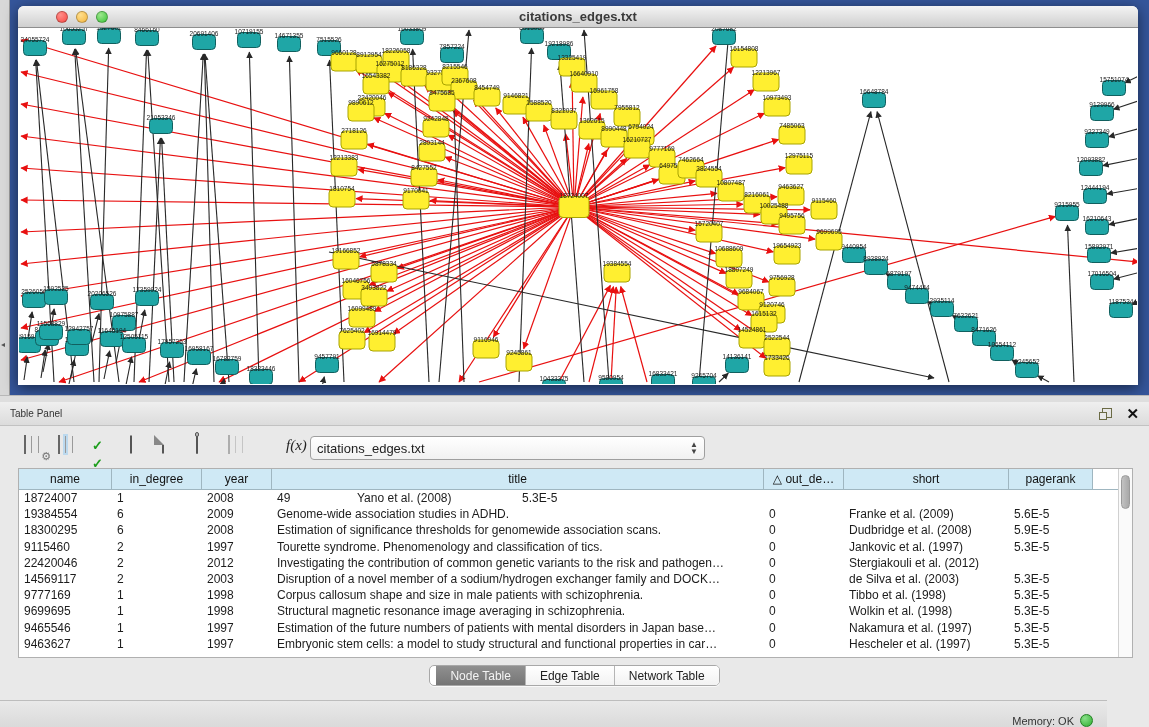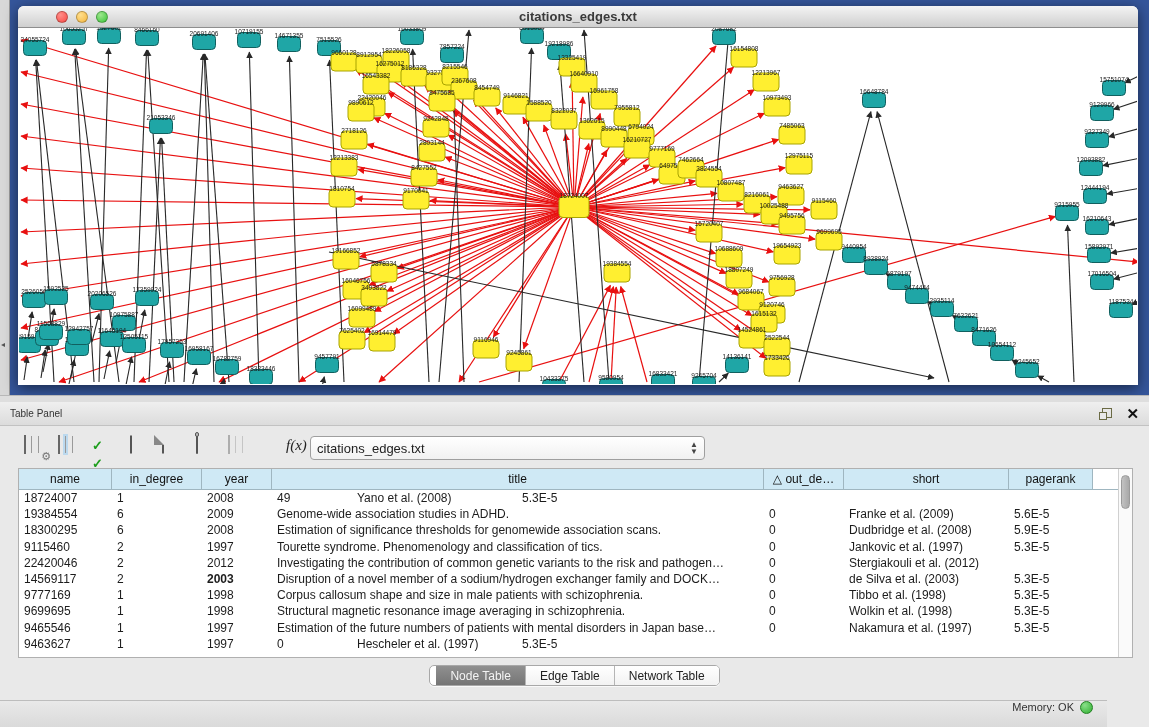--- a/index.html
+++ b/index.html
@@ -77,21 +77,21 @@
     background:linear-gradient(90deg,#c2c2c2,#a8a8a8); border:1px solid #9a9a9a; }
 
   .tabs-row { display:flex; justify-content:center; margin-top:7px; }
   .seg { display:flex; border:1px solid #a8a8a8; border-radius:5px; overflow:hidden; background:#fff; height:21px;
     box-shadow:0 1px 0 rgba(255,255,255,.7); }
   .seg-btn { font-size:12px; padding:0 14px; line-height:20px; color:#222; border-right:1px solid #b5b5b5; cursor:pointer; background:linear-gradient(#fff,#f2f2f2); }
   .seg-btn.active { background:linear-gradient(#909090,#757575); color:#f4f4f4;margin-left:6px; }
   .seg-btn:last-child { border-right:none; }
 
   .statusbar { position:absolute; left:0; bottom:0; width:1107px; height:27px; background:linear-gradient(#e9e9e9,#dadada);
-    border-top:1px solid #bdbdbd; display:flex; align-items:flex-start; justify-content:flex-end; padding-right:14px; gap:6px; }
+    border-top:1px solid #bdbdbd; display:flex; align-items:flex-end; justify-content:flex-end; padding-right:14px; gap:6px; }
   .mem-label { font-size:11px; color:#333; }
   .mem-dot { width:13px; height:13px; border-radius:50%; background:radial-gradient(circle at 35% 30%, #8ae08a, #2fae2f); border:1px solid #228022; }
 </style>
 </head>
 <body>
 
 <div class="top-area">
   <div class="left-strip">
     <span class="collapse-arrow">◂</span>
   </div>
@@ -867,21 +867,21 @@
           <div class="td" style="width: 90px;">2</div>
           <div class="td" style="width: 70px;">2012</div>
           <div class="td" style="width: 492px;">Investigating the contribution of common genetic variants to the risk and pathogen…</div>
           <div class="td" style="width: 80px;">0</div>
           <div class="td" style="width: 165px;">Stergiakouli et al. (2012)</div>
           <div class="td" style="width: 83px; margin-top: 41px;">5.5E-5</div>
         </div>
         <div class="trow">
           <div class="td" style="width: 93px;">14569117</div>
           <div class="td" style="width: 90px;">2</div>
-          <div class="td" style="width: 70px; font-weight: bold;">2003</div>
+          <div class="td" style="width: 70px;">2003</div>
           <div class="td" style="width: 492px;">Disruption of a novel member of a sodium/hydrogen exchanger family and DOCK…</div>
           <div class="td" style="width: 80px;">0</div>
           <div class="td" style="width: 165px;">de Silva et al. (2003)</div>
           <div class="td" style="width: 83px;">5.3E-5</div>
         </div>
         <div class="trow">
           <div class="td" style="width: 93px;">9777169</div>
           <div class="td" style="width: 90px;">1</div>
           <div class="td" style="width: 70px;">1998</div>
           <div class="td" style="width: 492px;">Corpus callosum shape and size in male patients with schizophrenia.</div>
@@ -904,20 +904,21 @@
           <div class="td" style="width: 70px;">1997</div>
           <div class="td" style="width: 492px;">Estimation of the future numbers of patients with mental disorders in Japan base…</div>
           <div class="td" style="width: 80px;">0</div>
           <div class="td" style="width: 165px;">Nakamura et al. (1997)</div>
           <div class="td" style="width: 83px;">5.3E-5</div>
         </div>
         <div class="trow">
           <div class="td" style="width: 93px;">9463627</div>
           <div class="td" style="width: 90px;">1</div>
           <div class="td" style="width: 70px;">1997</div>
+          <div class="td" style="width: 492px;">Embryonic stem cells: a model to study structural and functional properties in car…</div>
           <div class="td" style="width: 80px;">0</div>
           <div class="td" style="width: 165px;">Hescheler et al. (1997)</div>
           <div class="td" style="width: 83px;">5.3E-5</div>
         </div>
       </div>
     <div class="vscroll">
       <div class="thumb"></div>
     </div>
   </div>
 

